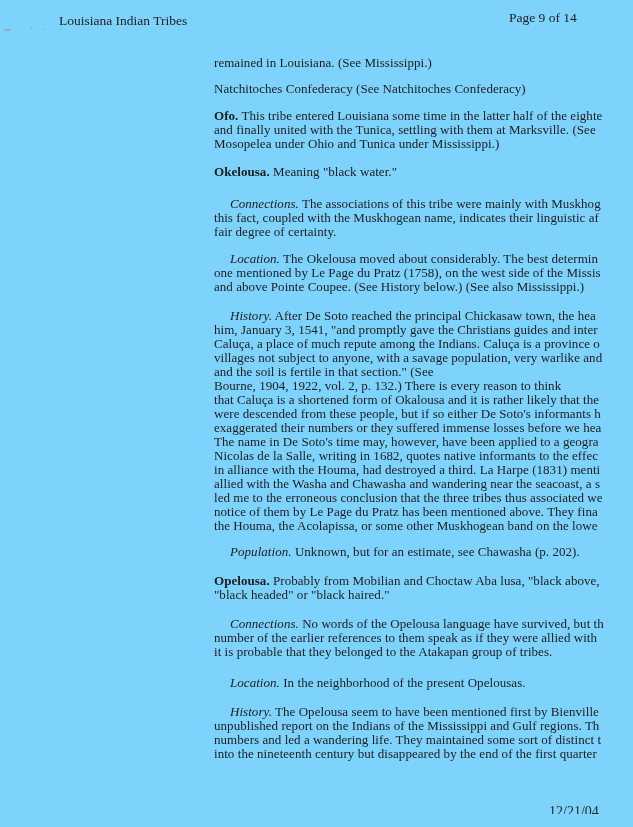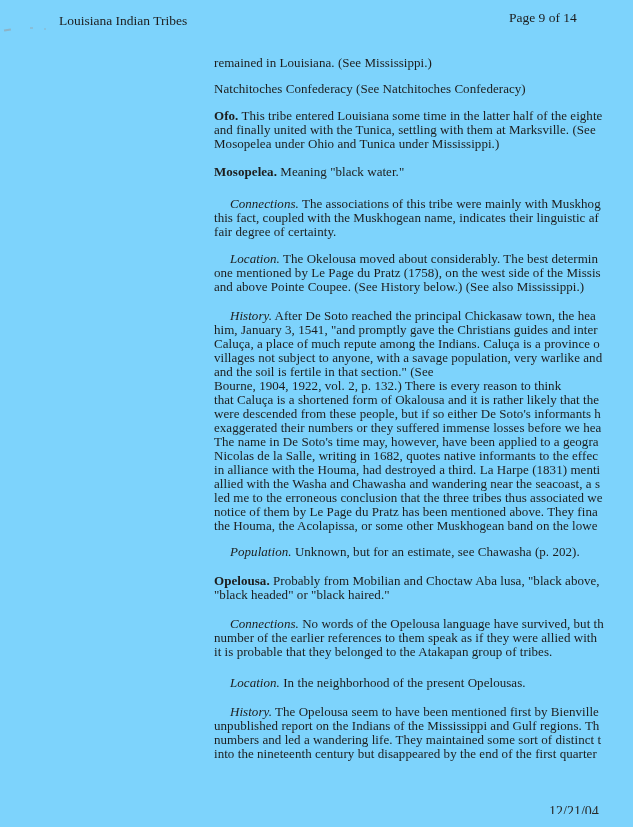--- a/index.html
+++ b/index.html
@@ -63,21 +63,21 @@
     <div class="line">Natchitoches Confederacy (See Natchitoches Confederacy)</div>
   </div>
 
   <div class="para" style="top:109px">
     <div class="line"><span class="b">Ofo.</span><span> This tribe entered Louisiana some time in the latter half of the eighte</span></div>
     <div class="line">and finally united with the Tunica, settling with them at Marksville. (See</div>
     <div class="line">Mosopelea under Ohio and Tunica under Mississippi.)</div>
   </div>
 
   <div class="para" style="top:165px">
-    <div class="line"><span class="b">Mosopelea.</span><span> Meaning "black water."</span></div>
+    <div class="line"><span class="b">Okelousa.</span><span> Meaning "black water."</span></div>
   </div>
 
   <div class="para" style="top:197px">
     <div class="line ind"><span class="i">Connections.</span><span> The associations of this tribe were mainly with Muskhog</span></div>
     <div class="line">this fact, coupled with the Muskhogean name, indicates their linguistic af</div>
     <div class="line">fair degree of certainty.</div>
   </div>
 
   <div class="para" style="top:252px">
     <div class="line ind"><span class="i">Location.</span><span> The Okelousa moved about considerably. The best determin</span></div>

